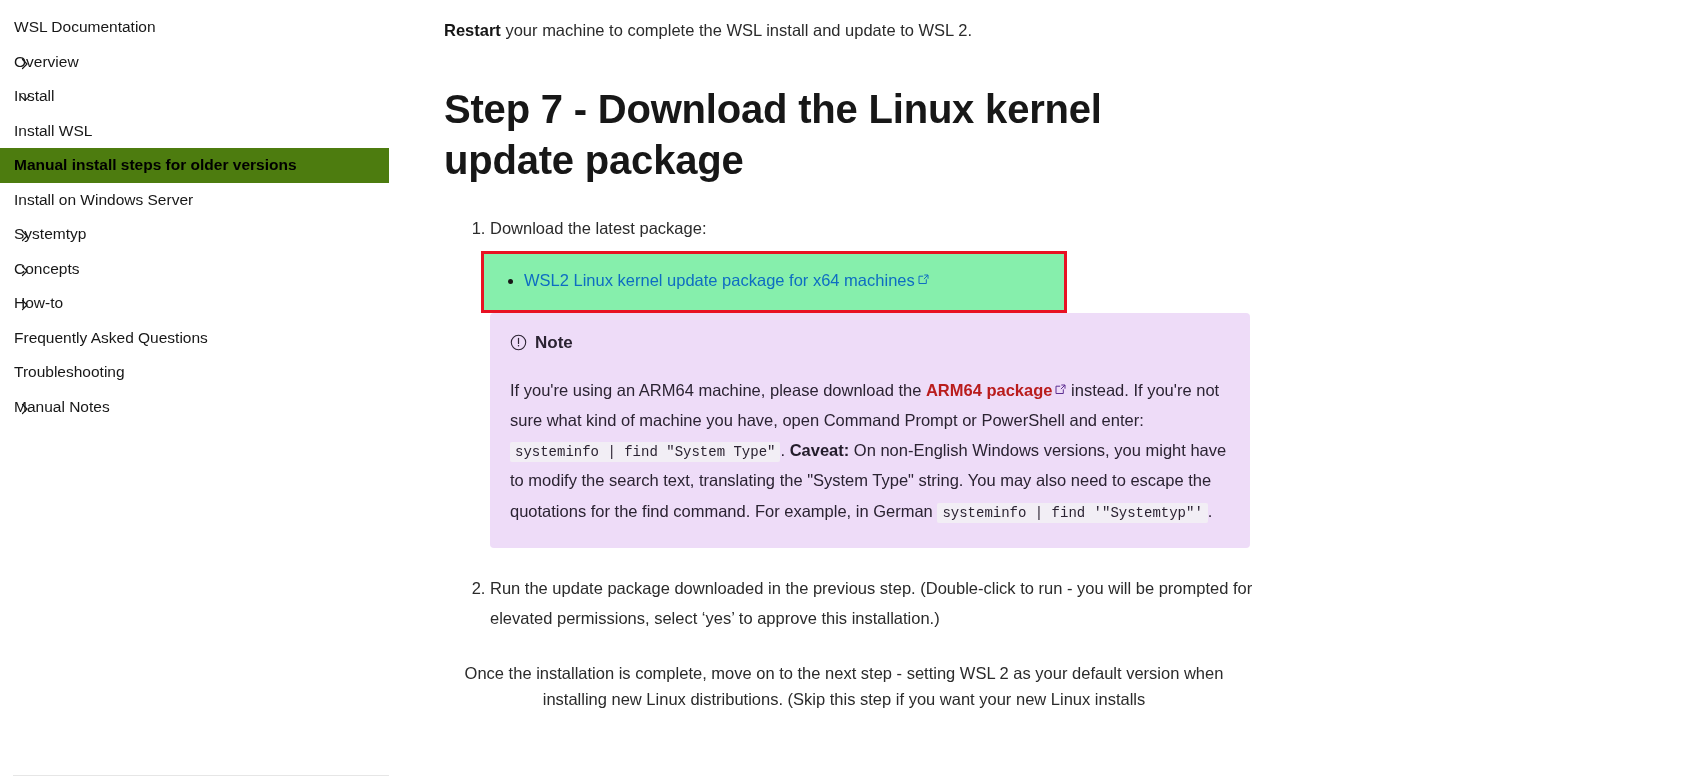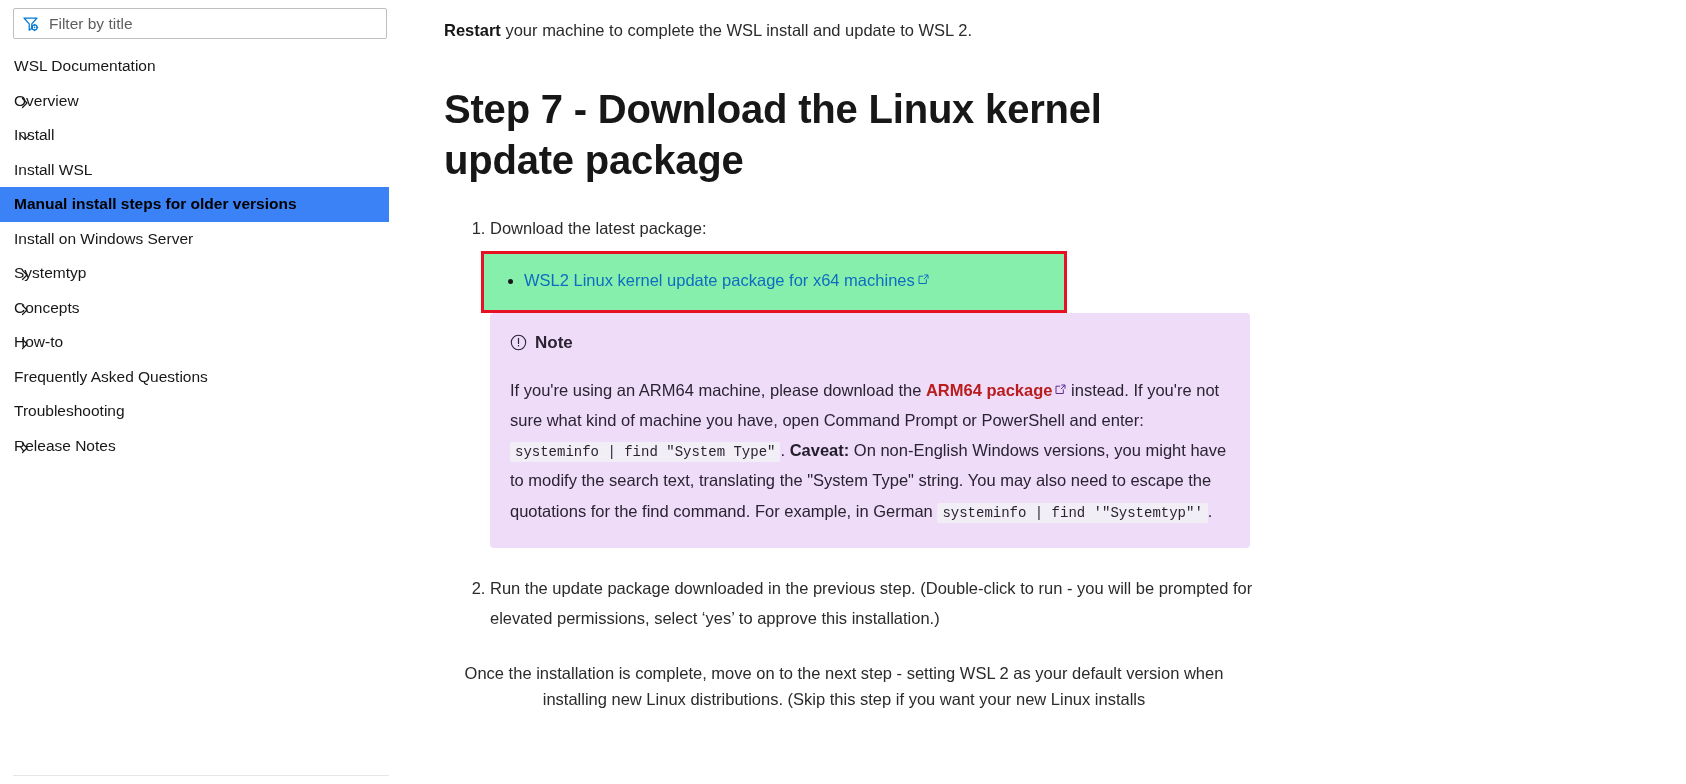--- a/index.html
+++ b/index.html
@@ -67,21 +67,21 @@
     padding-left: 14px;
     padding-right: 10px;
     font-size: 15.5px;
     color: #171717;
     cursor: pointer;
     white-space: nowrap;
     width: 389px;
   }
   .toc-item.level1 { }
   .toc-item.selected {
-    background: #3b82f6;
+    background: #4d7c0f;
     font-weight: bold;
     color: #000000;
   }
   .chev {
     position: absolute;
     left: 19px;
     width: 12px; height: 12px;
     display: block;
   }
   .toc-label { display: inline-block; }
@@ -225,33 +225,20 @@
   }
   .step2-wrap > li { list-style: decimal; }
 </style>
 </head>
 <body>
 
 <div id="page">
 
   <aside class="sidebar">
 
-    <div class="filter-wrap">
-      <div class="filter-box">
-        <span class="filter-icon">
-          <svg viewBox="0 0 18 18" width="18" height="18" xmlns="http://www.w3.org/2000/svg">
-            <path d="M2 3 h13 l-5.2 5.8 v4.6 l-2.6 1.8 v-6.4 Z" fill="none" stroke="#0078d4" stroke-width="1.25" stroke-linejoin="round"></path>
-            <circle cx="12.6" cy="12.4" r="2.5" fill="none" stroke="#0078d4" stroke-width="1.25"></circle>
-            <circle cx="12.6" cy="12.4" r="0.8" fill="#0078d4"></circle>
-            <path d="M12.6 9.2 v0.9 M12.6 14.7 v0.9 M9.4 12.4 h0.9 M14.9 12.4 h0.9" stroke="#0078d4" stroke-width="1.1" stroke-linecap="round"></path>
-          </svg>
-        </span>
-        <input class="filter-input" type="text" value="" placeholder="Filter by title" style="">
-      </div>
-    </div>
 
     <nav class="toc">
 
       <div class="toc-item">
         <span class="toc-label">WSL Documentation</span>
       </div>
 
       <div class="toc-item">
         <span class="chev">
           <svg viewBox="0 0 12 12" width="12" height="12" xmlns="http://www.w3.org/2000/svg">
@@ -316,21 +303,21 @@
       <div class="toc-item">
         <span class="toc-label">Troubleshooting</span>
       </div>
 
       <div class="toc-item">
         <span class="chev">
           <svg viewBox="0 0 12 12" width="12" height="12" xmlns="http://www.w3.org/2000/svg">
             <path d="M3.5 1.5 L8 6 L3.5 10.5" fill="none" stroke="#171717" stroke-width="1.2" stroke-linecap="round" stroke-linejoin="round"></path>
           </svg>
         </span>
-        <span class="toc-label">Release Notes</span>
+        <span class="toc-label">Manual Notes</span>
       </div>
 
     </nav>
 
     <div class="sidebar-divider"></div>
   </aside>
 
   <main class="main">
     <div class="content">
 

